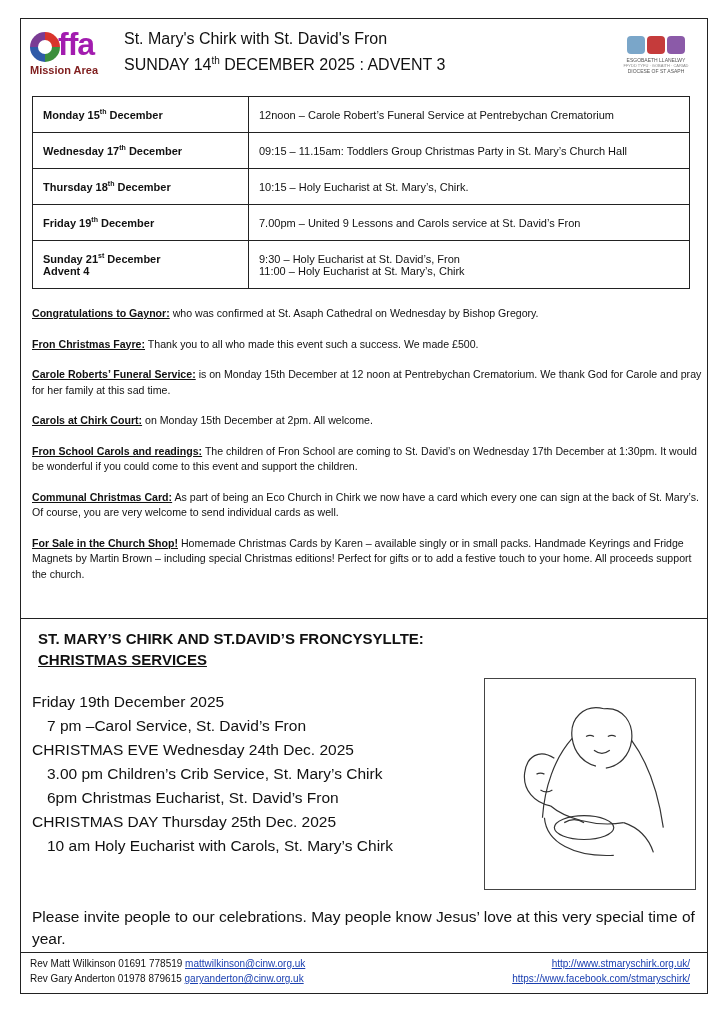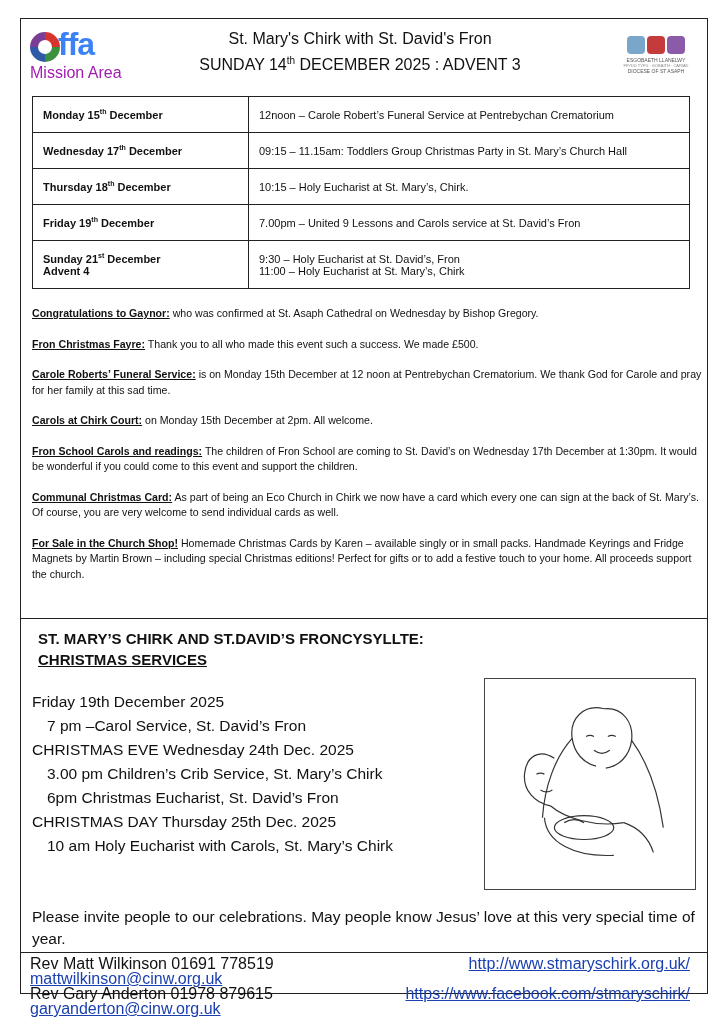--- a/index.html
+++ b/index.html
@@ -9,24 +9,24 @@
   .page-frame {
     position: absolute; left: 20px; top: 18px; width: 688px; height: 976px;
     border: 1px solid #222;
   }
 
   
   .logo-ffa { position: absolute; left: 28px; top: 30px; width: 100px; height: 52px; }
   .logo-circle { position: absolute; left: 2px; top: 2px; width: 30px; height: 30px; border-radius: 50%;
     background: conic-gradient(#d9342b 0 25%, #3c8f3c 25% 50%, #2f5aa8 50% 75%, #7a3c94 75% 100%); }
   .logo-circle::after { content:""; position:absolute; left:8px; top:8px; width:14px; height:14px; border-radius:50%; background:#fff; }
-  .logo-text { position: absolute; left: 30px; top: -4px; font-size: 32px; color: #3b82f6; font-weight: bold; letter-spacing: -1px; }
-  .logo-sub { position: absolute; left: 2px; top: 34px; font-size: 16px; color: #a21caf; font-weight: normal; }
+  .logo-text { position: absolute; left: 30px; top: -4px; font-size: 32px; color: #a21caf; font-weight: bold; letter-spacing: -1px; }
+  .logo-sub { position: absolute; left: 2px; top: 34px; font-size: 11px; color: #7f1d1d; font-weight: bold; }
 
-  .header-title { position: absolute; left: 130px; top: 28px; width: 460px; text-align: center; font-size: 16px; line-height: 22px; }
+  .header-title { position: absolute; left: 124px; top: 28px; width: 460px; font-size: 16px; line-height: 22px; }
   .header-title sup { font-size: 10px; }
 
   .logo-diocese { position: absolute; left: 606px; top: 34px; width: 100px; height: 56px; text-align: center; }
   .hex-row { display: flex; justify-content: center; gap: 2px; margin-top: 2px; }
   .hex { width: 18px; height: 18px; border-radius: 4px; }
   .diocese-line1 { font-size: 5px; color: #555; margin-top: 3px; }
   .diocese-line2 { font-size: 4px; color: #888; }
   .diocese-line3 { font-size: 5px; color: #555; }
 
   
@@ -50,21 +50,21 @@
   .services { position: absolute; left: 32px; top: 690px; font-size: 15.5px; line-height: 24px; }
   .services .u { }
   .services b { font-weight: normal; margin-left: 15px; }
 
   .invite { position: absolute; left: 32px; top: 906px; width: 670px; font-size: 15.5px; line-height: 22px; }
 
   .nativity-box { position: absolute; left: 484px; top: 678px; width: 212px; height: 212px; border: 1px solid #444; }
   .nativity-box svg { width: 100%; height: 100%; }
 
   .footer-divider { position: absolute; left: 20px; top: 952px; width: 688px; border-top: 1px solid #222; }
-  .footer { position: absolute; left: 30px; top: 956px; width: 660px; font-size: 16px; line-height: 15px; }
+  .footer { position: absolute; left: 30px; top: 956px; width: 660px; font-size: 10px; line-height: 15px; }
   .footer .row { display: flex; justify-content: space-between; }
   .footer a { color: #1a3fb0; text-decoration: underline; }
 </style>
 </head>
 <body>
 
 <div class="page-frame"></div>
 
 <div class="logo-ffa">
   <div class="logo-circle"></div>

